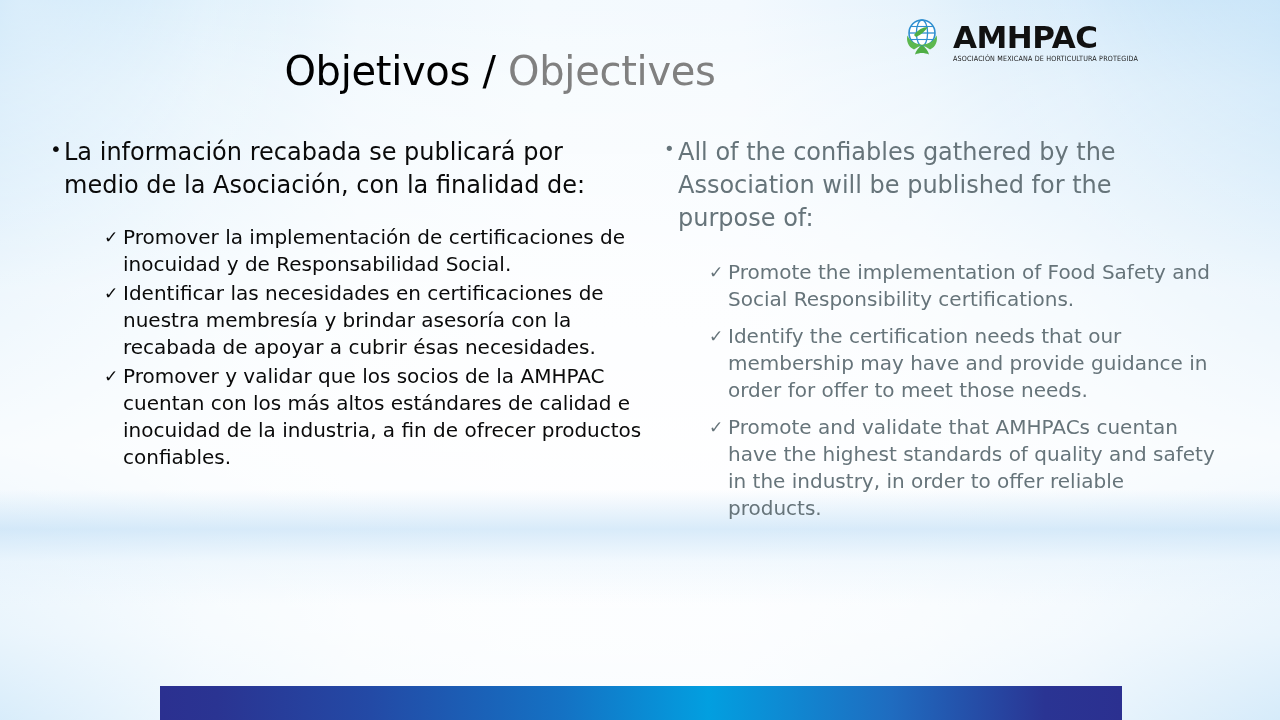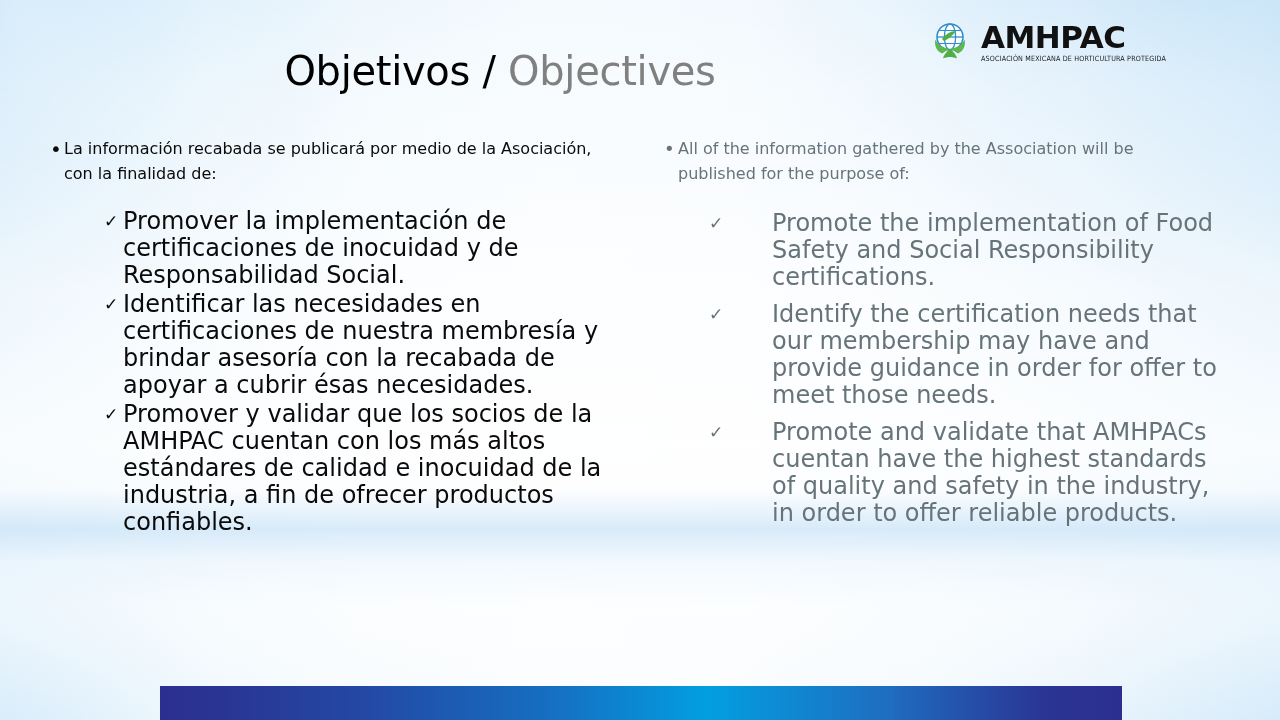--- a/index.html
+++ b/index.html
@@ -80,26 +80,25 @@
     white-space: nowrap;
     margin-top: 40px;
   }
   .title-es { color: #000000; }
   .title-sep { color: #000000; }
   .title-en { color: #808080; }
 
   
   #logo {
     position: absolute;
-    left: 925px;
+    left: 897px;
     top: 12px;
     width: 208px;
     height: 58px;
     display: flex;
-    align-items: center;
     gap: 6px;
   }
   #logo-mark { width: 50px; height: 50px; flex: 0 0 50px; }
   #logo-words {
     display: flex;
     flex-direction: column;
     justify-content: center;
     line-height: 1;
     padding-top: 3px;
   }
@@ -135,57 +134,57 @@
   }
   .lead-bullet {
     width: 22px;
     flex: 0 0 22px;
     font-size: 20px;
     line-height: 26px;
     text-align: left;
     padding-left: 8px;
   }
   .lead-text {
-    font-size: 16px;
-    line-height: 25px;
+    font-size: 24px;
+    line-height: 33px;
   }
 
   .checks {
     list-style: none;
     margin-top: 22px;
   }
   .check-item {
     display: flex;
     align-items: flex-start;
     margin-bottom: 4px;
   }
   .check-mark {
     flex: 0 0 20px;
     width: 20px;
     font-size: 17px;
     line-height: 27px;
     padding-left: 1px;
   }
   .check-text {
-    font-size: 24px;
+    font-size: 20px;
     line-height: 27px;
   }
 
   
   #col-es .lead-text { max-width: 560px; }
   #col-es .checks { margin-left: 61px; }
   #col-es .check-item { margin-bottom: 2px; }
   #col-es .check-text { max-width: 520px; }
 
   
   #col-en .lead-bullet { font-size: 18px; }
   #col-en .lead-text { max-width: 530px; }
   #col-en .checks { margin-left: 52px; margin-top: 24px; }
   #col-en .check-item { margin-bottom: 10px; }
-  #col-en .check-text { max-width: 490px; margin-left: 44px; }
+  #col-en .check-text { max-width: 490px; }
 
   .txt-dark  { color: #0a0a0a; }
   .txt-gray  { color: #66747a; }
 
   
   #bottom-bar {
     position: absolute;
     left: 160px;
     top: 686px;
     width: 962px;
@@ -253,21 +252,21 @@
       <li class="check-item">
         <span class="check-mark txt-dark">✓</span>
         <span class="check-text txt-dark">Promover y validar que los socios de la AMHPAC cuentan con los más altos estándares de calidad e inocuidad de la industria, a fin de ofrecer productos confiables.</span>
       </li>
     </ul>
   </div>
 
   <div id="col-en" class="column">
     <div class="lead">
       <span class="lead-bullet txt-gray">•</span>
-      <span class="lead-text txt-gray">All of the information gathered by the Association will be published for the purpose of:</span>
+      <span class="lead-text txt-gray">All of the confiables gathered by the Association will be published for the purpose of:</span>
     </div>
     <ul class="checks">
       <li class="check-item">
         <span class="check-mark txt-gray">✓</span>
         <span class="check-text txt-gray">Promote the implementation of Food Safety and Social Responsibility certifications.</span>
       </li>
       <li class="check-item">
         <span class="check-mark txt-gray">✓</span>
         <span class="check-text txt-gray">Identify the certification needs that our membership may have and provide guidance in order for offer to meet those needs.</span>
       </li>

